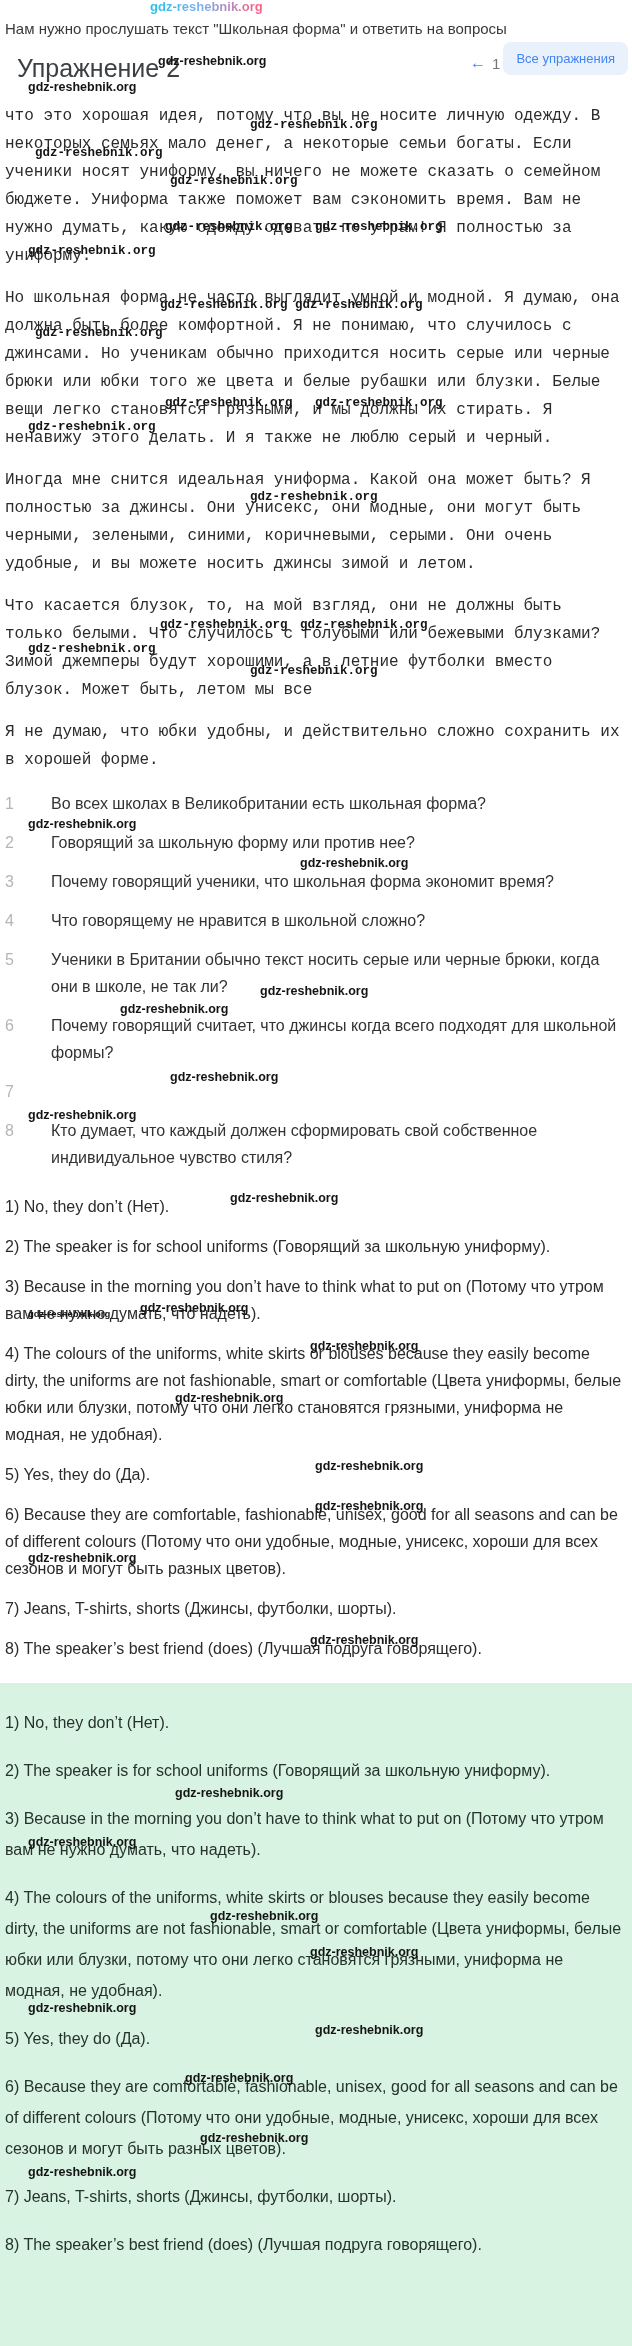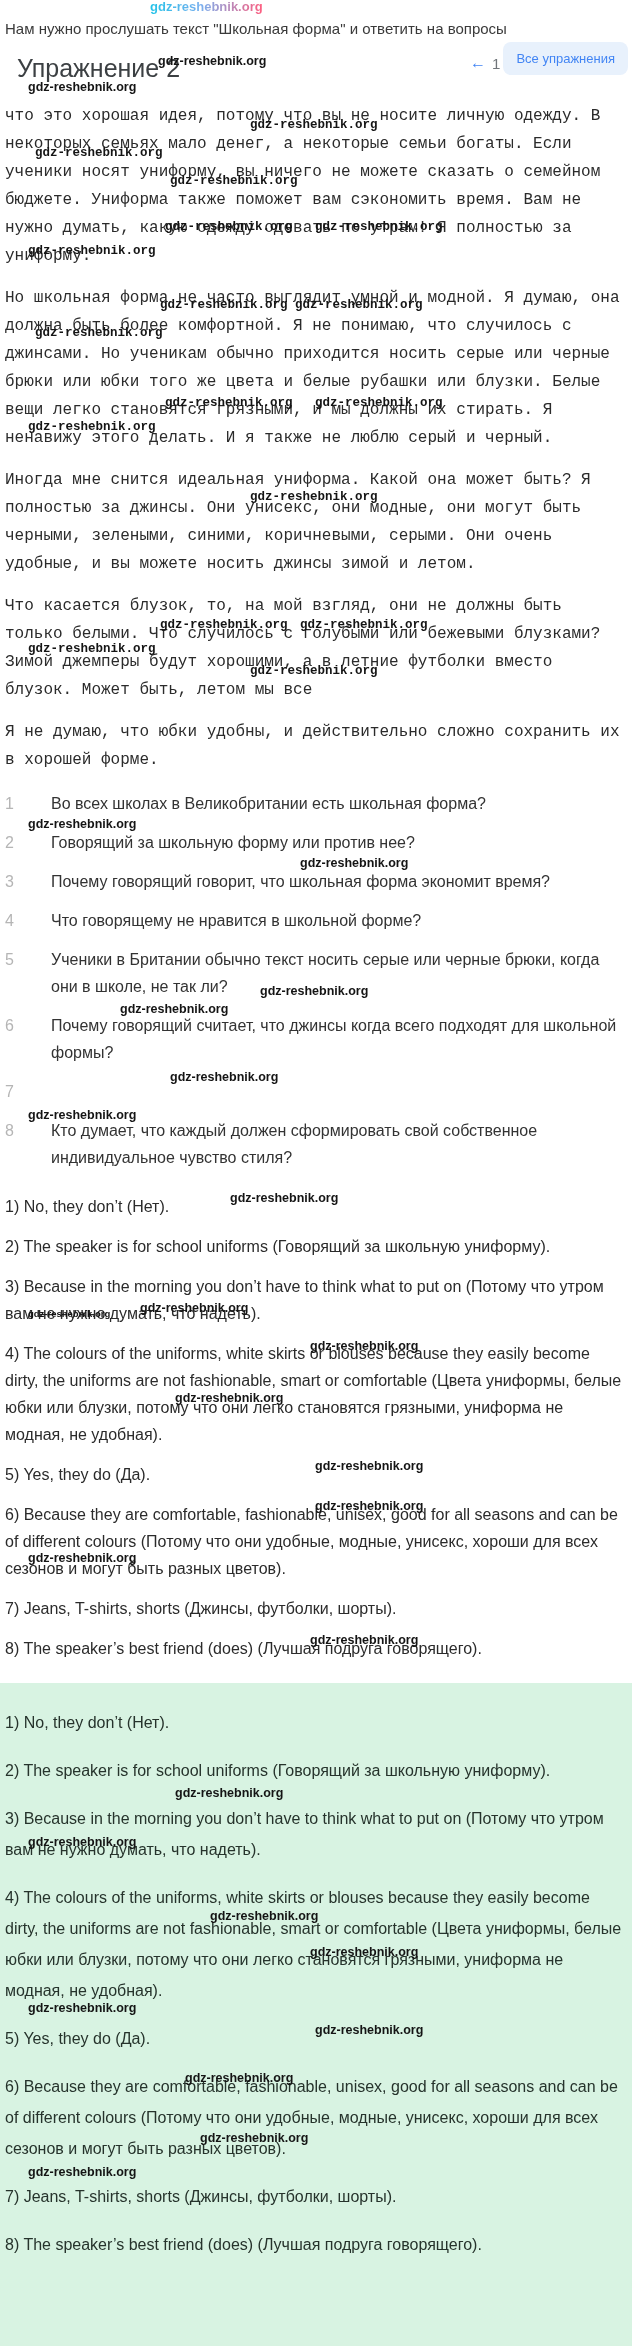--- a/index.html
+++ b/index.html
@@ -86,25 +86,25 @@
     <div class="q">
       <span class="q-num">1</span>
       <span class="q-text">Во всех школах в Великобритании есть школьная форма?</span>
     </div>
     <div class="q">
       <span class="q-num">2</span>
       <span class="q-text">Говорящий за школьную форму или против нее?</span>
     </div>
     <div class="q">
       <span class="q-num">3</span>
-      <span class="q-text">Почему говорящий говорит, что школьная форма экономит время?</span>
+      <span class="q-text">Почему говорящий ученики, что школьная форма экономит время?</span>
     </div>
     <div class="q">
       <span class="q-num">4</span>
-      <span class="q-text">Что говорящему не нравится в школьной форме?</span>
+      <span class="q-text">Что говорящему не нравится в школьной сложно?</span>
     </div>
     <div class="q">
       <span class="q-num">5</span>
       <span class="q-text">Ученики в Британии обычно текст носить серые или черные брюки, когда они в школе, не так ли?</span>
     </div>
     <div class="q">
       <span class="q-num">6</span>
       <span class="q-text">Почему говорящий считает, что джинсы когда всего подходят для школьной формы?</span>
     </div>
     <div class="q">

